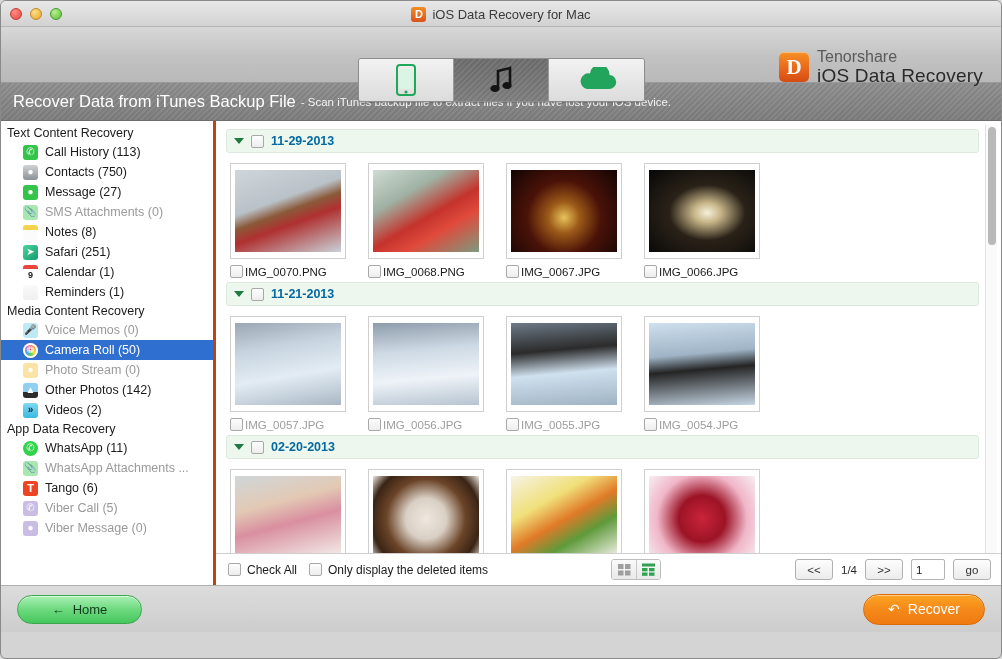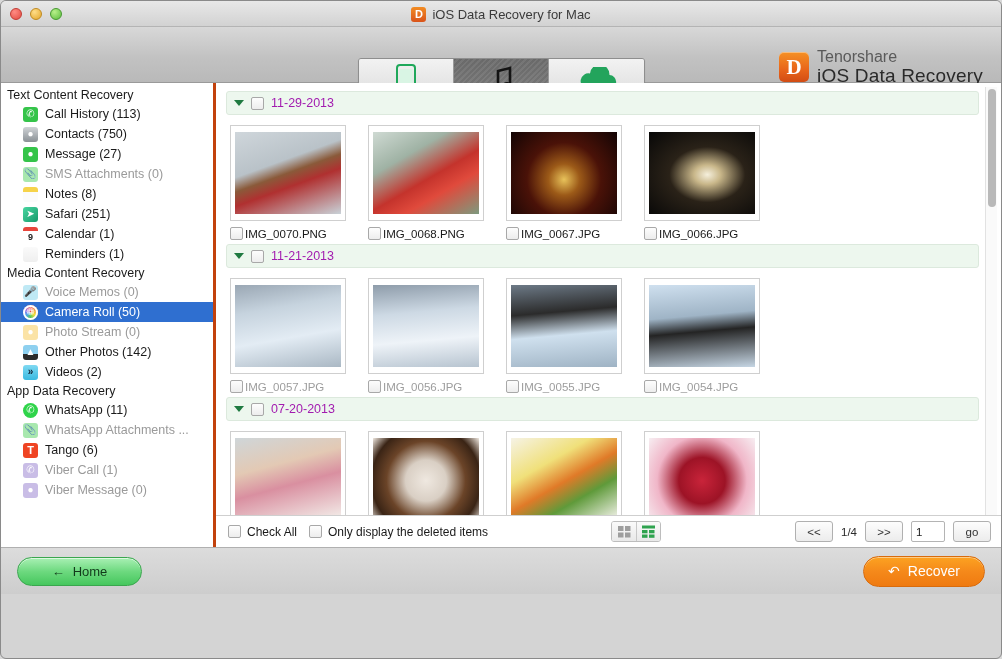--- a/index.html
+++ b/index.html
@@ -167,21 +167,21 @@
     cursor: pointer;
   }
   .cb {
     width: 13px; height: 13px;
     border: 1px solid #a8a8a8;
     border-radius: 2px;
     background: linear-gradient(to bottom, #fdfdfd, #ededed);
     flex: 0 0 13px;
     cursor: pointer;
   }
-  .date-text { font-size: 12.5px; color: #a21caf; font-weight: normal; }
+  .date-text { font-size: 12.5px; color: #0369a1; font-weight: bold; }
 
   .thumb-row { display: flex; gap: 22px; margin-bottom: 4px; padding-left: 4px; }
   .thumb-cell { width: 116px; }
   .thumb-box {
     width: 116px; height: 96px;
     background: #fff;
     border: 1px solid #cfcfcf;
     display: flex; align-items: center; justify-content: center;
     overflow: hidden;
     cursor: pointer;
@@ -322,20 +322,24 @@
       <div class="brand-logo">
         <span>D</span>
       </div>
       <div class="brand-text">
         <div class="brand-sub">Tenorshare</div>
         <div class="brand-main">iOS Data Recovery</div>
       </div>
     </div>
   </div>
 
+  <div class="banner">
+    <span class="banner-title">Recover Data from iTunes Backup File</span>
+    <span class="banner-sub">- Scan iTunes backup file to extract files if you have lost your iOS device.</span>
+  </div>
 
   <div class="body">
     <div class="sidebar" id="sidebar">
         <div class="group-label">Text Content Recovery</div>
         <div class="side-item">
           <span class="si-icon" style="background: rgb(53, 196, 74);">✆</span>
           <span class="si-label">Call History (113)</span>
         </div>
         <div class="side-item">
           <span class="si-icon" style="background: linear-gradient(rgb(207, 211, 214), rgb(139, 145, 150));">●</span>
@@ -394,21 +398,21 @@
         <div class="side-item dim">
           <span class="si-icon" style="background: rgb(168, 232, 174);">📎</span>
           <span class="si-label">WhatsApp Attachments ...</span>
         </div>
         <div class="side-item">
           <span class="si-icon" style="background: rgb(239, 68, 35); font-weight: bold; font-size: 11px;">T</span>
           <span class="si-label">Tango (6)</span>
         </div>
         <div class="side-item dim">
           <span class="si-icon" style="background: rgb(201, 189, 230);">✆</span>
-          <span class="si-label">Viber Call (1)</span>
+          <span class="si-label">Viber Call (5)</span>
         </div>
         <div class="side-item dim">
           <span class="si-icon" style="background: rgb(201, 189, 230);">●</span>
           <span class="si-label">Viber Message (0)</span>
         </div>
       </div>
 
     <div class="content">
       <div class="scrollarea" id="scrollarea">
           <div class="date-header">
@@ -493,21 +497,21 @@
               </div>
               <div class="thumb-label deleted">
                 <span class="cb"></span>
                 <span>IMG_0054.JPG</span>
               </div>
             </div>
           </div>
           <div class="date-header">
             <span class="caret"></span>
             <span class="cb"></span>
-            <span class="date-text">07-20-2013</span>
+            <span class="date-text">02-20-2013</span>
           </div>
           <div class="thumb-row">
             <div class="thumb-cell">
               <div class="thumb-box">
                 <div class="thumb-img" style="background: linear-gradient(165deg, rgb(207, 214, 217) 0%, rgb(227, 201, 180) 34%, rgb(217, 143, 160) 56%, rgb(244, 241, 236) 100%);"></div>
               </div>
             </div>
             <div class="thumb-cell">
               <div class="thumb-box">
                 <div class="thumb-img" style="background: radial-gradient(circle at 50% 52%, rgb(239, 232, 224) 0%, rgb(217, 207, 196) 30%, rgb(107, 68, 40) 58%, rgb(58, 36, 21) 80%, rgb(239, 232, 224) 100%);"></div>

